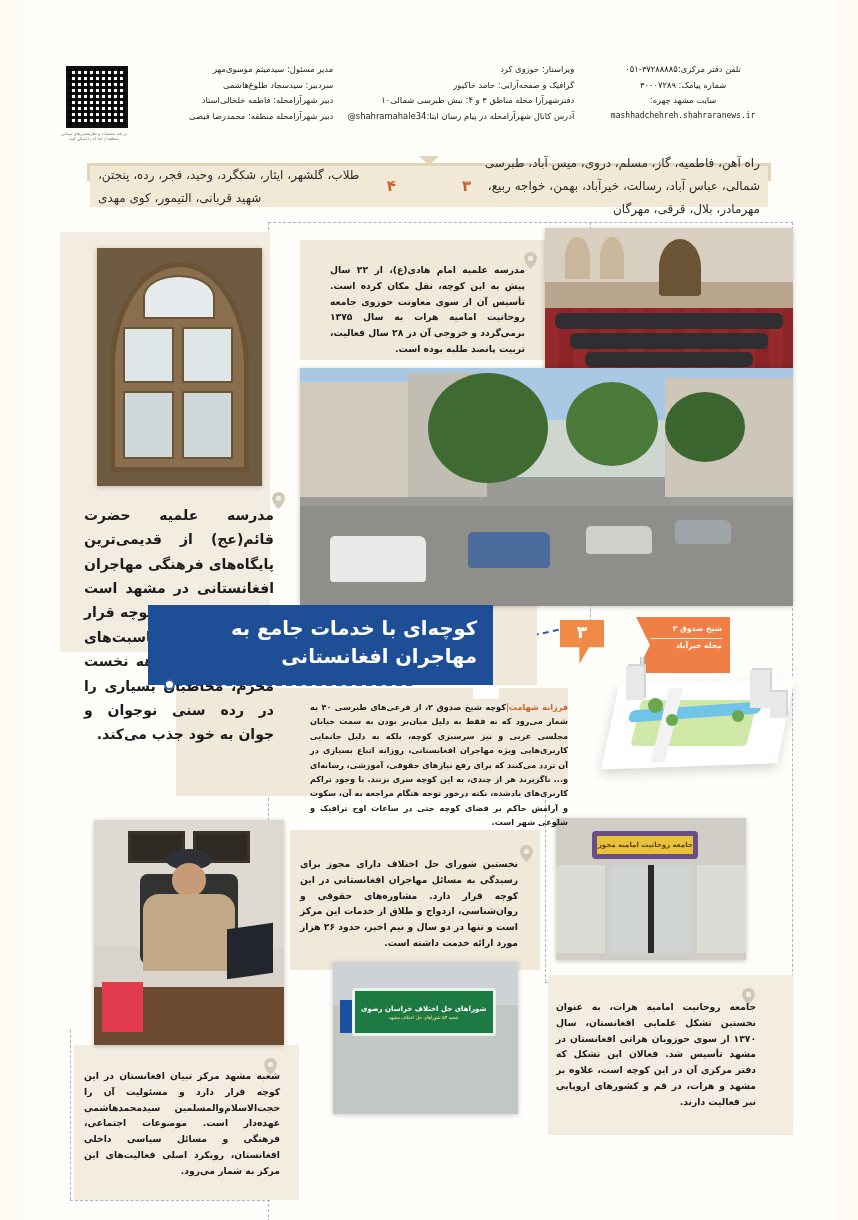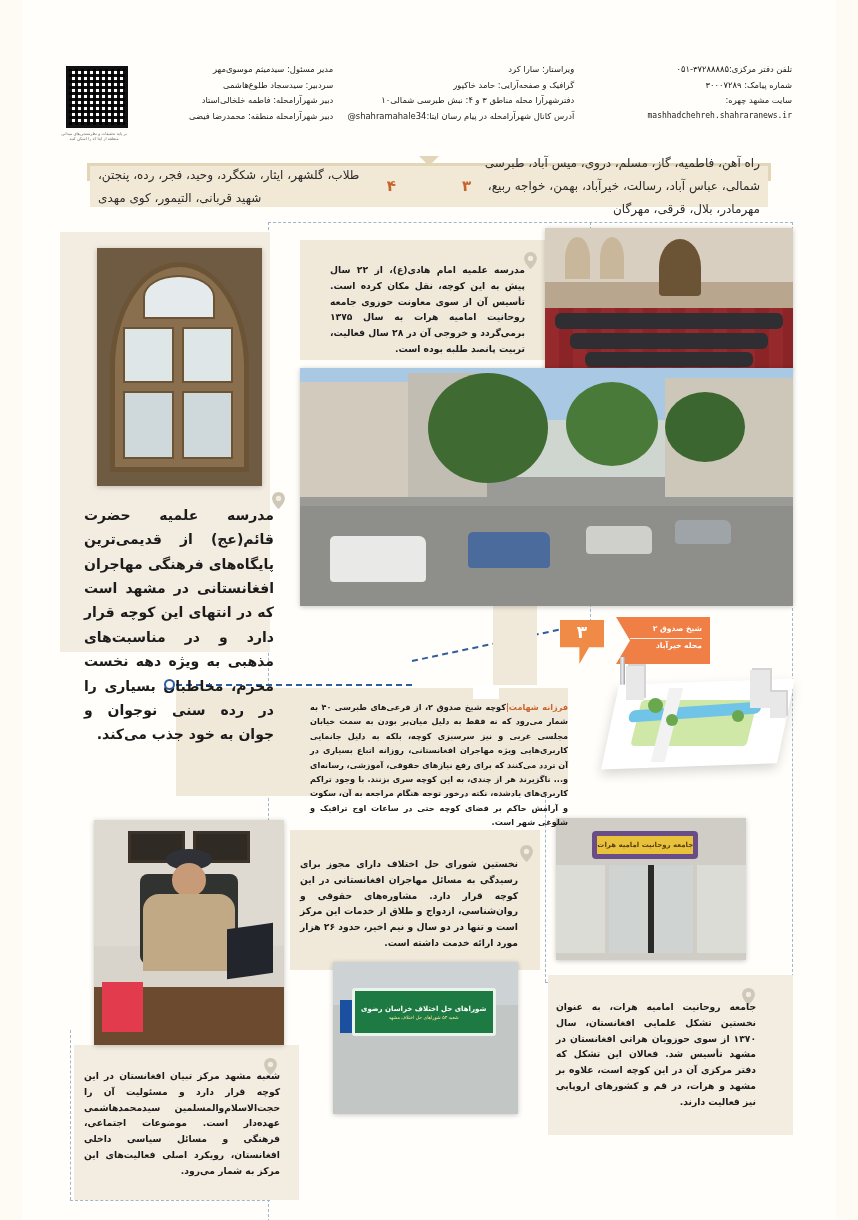--- a/index.html
+++ b/index.html
@@ -19,21 +19,21 @@
   .masthead{position:absolute;left:60px;right:60px;top:62px;height:90px;
      display:flex;flex-direction:row-reverse;align-items:flex-start;gap:0;}
   .qr{width:62px;height:62px;margin-top:4px;margin-left:6px;
      background:
        repeating-linear-gradient(90deg,#111 0 3px,#fff 3px 6px),
        repeating-linear-gradient(0deg,#111 0 3px,transparent 3px 6px);
      background-blend-mode:multiply;border:3px solid #111;}
   .qr-wrap{display:flex;flex-direction:column;align-items:center;width:74px;}
   .qr-cap{font-size:4px;color:#6b6b6b;line-height:1.3;text-align:center;margin-top:3px;}
   .mcol{font-size:8.4px;line-height:1.85;color:#1a1a1a;text-align:right;white-space:nowrap;}
-  .mcol.c1{width:250px;padding-right:6px;}
+  .mcol.c1{width:250px;padding-right:6px;text-align:center;}
   .mcol.c2{width:270px;}
   .mcol.c3{width:230px;}
   .mono{font-family:"DejaVu Sans Mono","Liberation Mono",monospace;font-size:8px;}
 
   
   .navband{position:absolute;left:90px;right:90px;top:163px;height:44px;
      background:#f1e9d6;border-top:3px solid #e3d6b8;}
   .navband:before,.navband:after{content:"";position:absolute;top:-3px;width:3px;height:18px;background:#e3d6b8;}
   .navband:before{right:-3px;} .navband:after{left:-3px;}
   .navnotch{position:absolute;top:-10px;left:50%;transform:translateX(-50%);
@@ -133,21 +133,21 @@
   .head-nub{position:absolute;left:473px;top:685px;width:26px;height:14px;background:#fff;}
   .dot-node{position:absolute;left:164px;top:679px;width:11px;height:11px;border-radius:50%;
      background:#fff;border:2.4px solid #2f5d9e;}
 
   
   .lead{position:absolute;right:290px;top:700px;width:258px;
      direction:rtl;text-align:justify;font-size:8.1px;line-height:1.78;font-weight:700;color:#1b1b1b;}
   .lead .kicker{color:#c8642a;font-weight:700;}
 
   
-  .flag{position:absolute;left:616px;top:617px;width:94px;height:47px;}
+  .flag{position:absolute;left:636px;top:617px;width:94px;height:56px;}
   .flag .body{position:absolute;inset:0;background:#ef7f45;
      clip-path:polygon(0 0,100% 0,100% 100%,0 100%,14px 50%);}
   .flag .l1,.flag .l2{position:absolute;right:8px;color:#fff;font-size:7.6px;font-weight:700;text-align:right;width:72px;}
   .flag .l1{top:7px;} .flag .l2{top:24px;}
   .flag .rule{position:absolute;right:8px;top:21px;width:72px;height:1px;background:#fff;opacity:.85;}
   .flag .pole{position:absolute;left:4px;top:40px;width:5px;height:46px;
      background:linear-gradient(90deg,#b9bcc0,#e7e9ea,#9a9ea2);}
   .arrow-badge{position:absolute;left:560px;top:620px;width:44px;height:44px;background:#ef8b46;
      clip-path:polygon(0 0,100% 0,100% 62%,66% 62%,44% 100%,44% 62%,0 62%);
      display:flex;align-items:flex-start;justify-content:center;}
@@ -180,21 +180,21 @@
       <div class="qr-cap">بر پایه تحقیقات و نظرسنجی‌های میدانی
 منطقه از ایتا کد را اسکن کنید</div>
     </div>
     <div class="mcol c3">
       <div>مدیر مسئول: سیدمیثم موسوی‌مهر</div>
       <div>سردبیر: سیدسجاد طلوع‌هاشمی</div>
       <div>دبیر شهرآرامحله: فاطمه خلخالی‌استاد</div>
       <div>دبیر شهرآرامحله منطقه: محمدرضا فیضی</div>
     </div>
     <div class="mcol c2">
-      <div>ویراستار: سارا کرد</div>
+      <div>ویراستار: حوزوی کرد</div>
       <div>گرافیک و صفحه‌آرایی: حامد خاکپور</div>
       <div>دفترشهرآرا محله مناطق ۳ و ۴:  نبش طبرسی شمالی۱۰</div>
       <div>آدرس کانال شهرآرامحله در پیام رسان ایتا:shahramahale34@</div>
     </div>
     <div class="mcol c1">
       <div>تلفن دفتر مرکزی:۳۷۲۸۸۸۸۵-۰۵۱</div>
       <div>شماره پیامک: ۳۰۰۰۷۲۸۹</div>
       <div>سایت مشهد چهره:</div>
       <div class="mono">mashhadchehreh.shahraranews.ir</div>
     </div>
@@ -288,21 +288,21 @@
       <div class="t1">شوراهای حل اختلاف خراسان رضوی</div>
       <div class="t2">شعبه ۵۳ شوراهای حل اختلاف مشهد</div>
     </div>
   </div>
 
   <div class="photo ph-yellow" style="left:556px;top:818px;width:190px;height:142px;">
     <div class="wall" style="left:0;"></div>
     <div class="wall" style="right:0;"></div>
     <div class="door"></div>
     <div class="sign">
-      <span>جامعه روحانیت امامیه هرات</span>
+      <span>جامعه روحانیت امامیه مجوز</span>
     </div>
   </div>
 
   <div class="pin" style="left:524px;top:252px;">
     <svg viewBox="0 0 24 32">
         <path d="M12 0C5.4 0 0 5.4 0 12c0 9 12 20 12 20s12-11 12-20C24 5.4 18.6 0 12 0z" fill="#cfc8b8"></path>
         <circle cx="12" cy="12" r="5" fill="#f3ece0"></circle>
       </svg>
   </div>
   <div class="tblock" style="left:330px;top:262px;width:195px;">مدرسه علمیه امام هادی(ع)، از ۲۲ سال پیش به این کوچه، نقل مکان کرده است. تأسیس آن از سوی معاونت حوزوی جامعه روحانیت امامیه هرات به سال ۱۳۷۵ برمی‌گردد و خروجی آن در ۲۸ سال فعالیت، تربیت پانصد طلبه بوده است.</div>
@@ -332,20 +332,23 @@
   <div class="tblock" style="left:556px;top:999px;width:200px;">جامعه روحانیت امامیه هرات، به عنوان نخستین تشکل علمایی افغانستان، سال ۱۳۷۰ از سوی حوزویان هراتی افغانستان در مشهد تأسیس شد. فعالان این تشکل که دفتر مرکزی آن در این کوچه است، علاوه بر مشهد و هرات، در قم و کشورهای اروپایی نیز فعالیت دارند.</div>
 
   <div class="pin" style="left:264px;top:1058px;">
     <svg viewBox="0 0 24 32">
         <path d="M12 0C5.4 0 0 5.4 0 12c0 9 12 20 12 20s12-11 12-20C24 5.4 18.6 0 12 0z" fill="#cfc8b8"></path>
         <circle cx="12" cy="12" r="5" fill="#f3ece0"></circle>
       </svg>
   </div>
   <div class="tblock" style="left:84px;top:1068px;width:196px;">شعبه مشهد مرکز تبیان افغانستان در این کوچه قرار دارد و مسئولیت آن را حجت‌الاسلام‌والمسلمین سیدمحمدهاشمی عهده‌دار است. موضوعات اجتماعی، فرهنگی و مسائل سیاسی داخلی افغانستان، رویکرد اصلی فعالیت‌های این مرکز به شمار می‌رود.</div>
 
+  <div class="headline">
+    <h1>کوچه‌ای با خدمات جامع به مهاجران افغانستانی</h1>
+  </div>
   <div class="dot-node"></div>
 
   <div class="lead">
     <span class="kicker">فرزانه شهامت|</span><span>کوچه شیخ صدوق ۲، از فرعی‌های طبرسی ۴۰ به شمار می‌رود که نه فقط به دلیل میان‌بر بودن به سمت خیابان مجلسی غربی و نیز سرسبزی کوچه، بلکه به دلیل جانمایی کاربری‌هایی ویژه مهاجران افغانستانی، روزانه اتباع بسیاری در آن تردد می‌کنند که برای رفع نیازهای حقوقی، آموزشی، رسانه‌ای و... ناگزیرند هر از چندی، به این کوچه سری بزنند. با وجود تراکم کاربری‌های یادشده، نکته درخور توجه هنگام مراجعه به آن، سکوت و آرامش حاکم بر فضای کوچه حتی در ساعات اوج ترافیک و شلوغی شهر است.</span>
   </div>
 
   <div class="arrow-badge">
     <span>۳</span>
   </div>
   <div class="flag">

